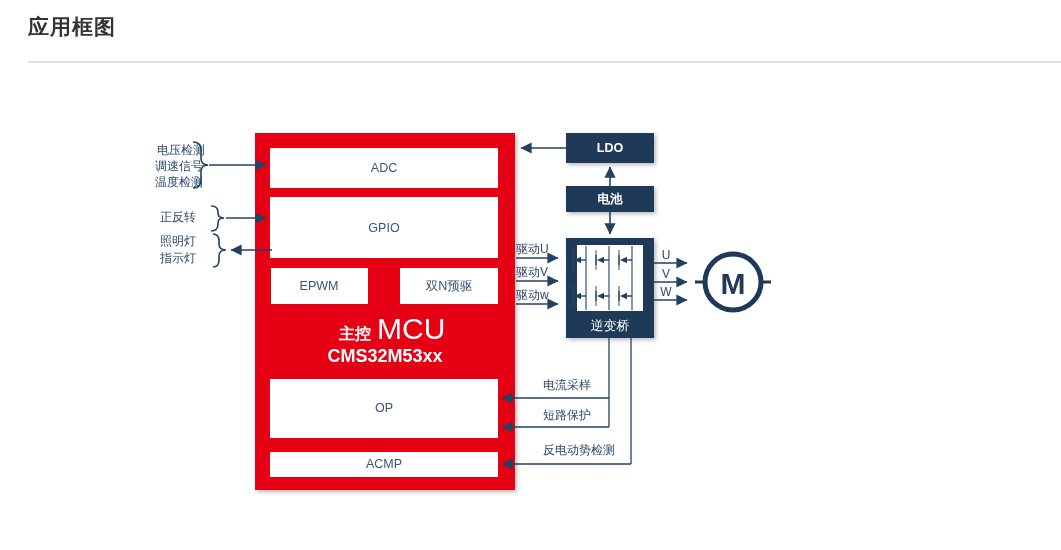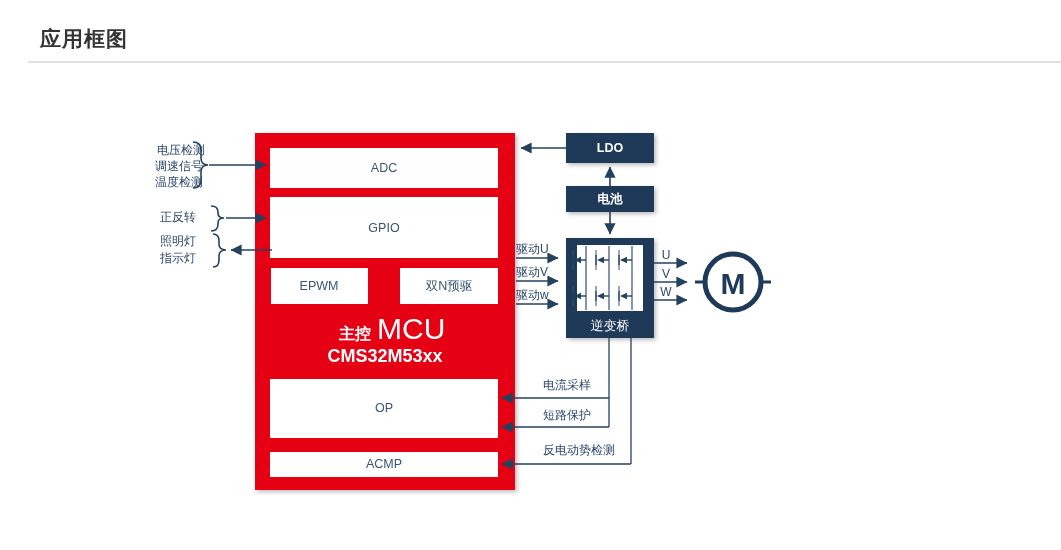--- a/index.html
+++ b/index.html
@@ -1,18 +1,18 @@
 <!DOCTYPE html>
 <html><head>
 <meta charset="utf-8">
 <style>
   html,body{margin:0;padding:0;background:#ffffff;}
   body{width:1061px;height:550px;position:relative;overflow:hidden;
        font-family:"Liberation Sans","DejaVu Sans",sans-serif;}
-  .page-title{position:absolute;left:28px;top:13px;margin:12px;
+  .page-title{position:absolute;left:28px;top:13px;margin:0;
       font-size:21px;font-weight:bold;color:#333333;letter-spacing:1px;text-align:center;}
   .title-rule{position:absolute;left:28px;right:0;top:61px;height:2px;background:#e1e1e1;}
   svg{position:absolute;left:0;top:0;}
   svg text{font-family:"Liberation Sans","DejaVu Sans",sans-serif;}
   .lbl{font-size:12px;fill:#2c486a;}
   .blk-lbl{font-size:12.5px;fill:#3a5575;}
   .wht-lbl{font-size:12.5px;fill:#ffffff;font-weight:bold;}
   .line{stroke:#24425f;stroke-width:1.6;fill:none;}
   .thin{stroke:#24425f;stroke-width:1.3;fill:none;}
   .brace{stroke:#24425f;stroke-width:1.6;fill:none;}

